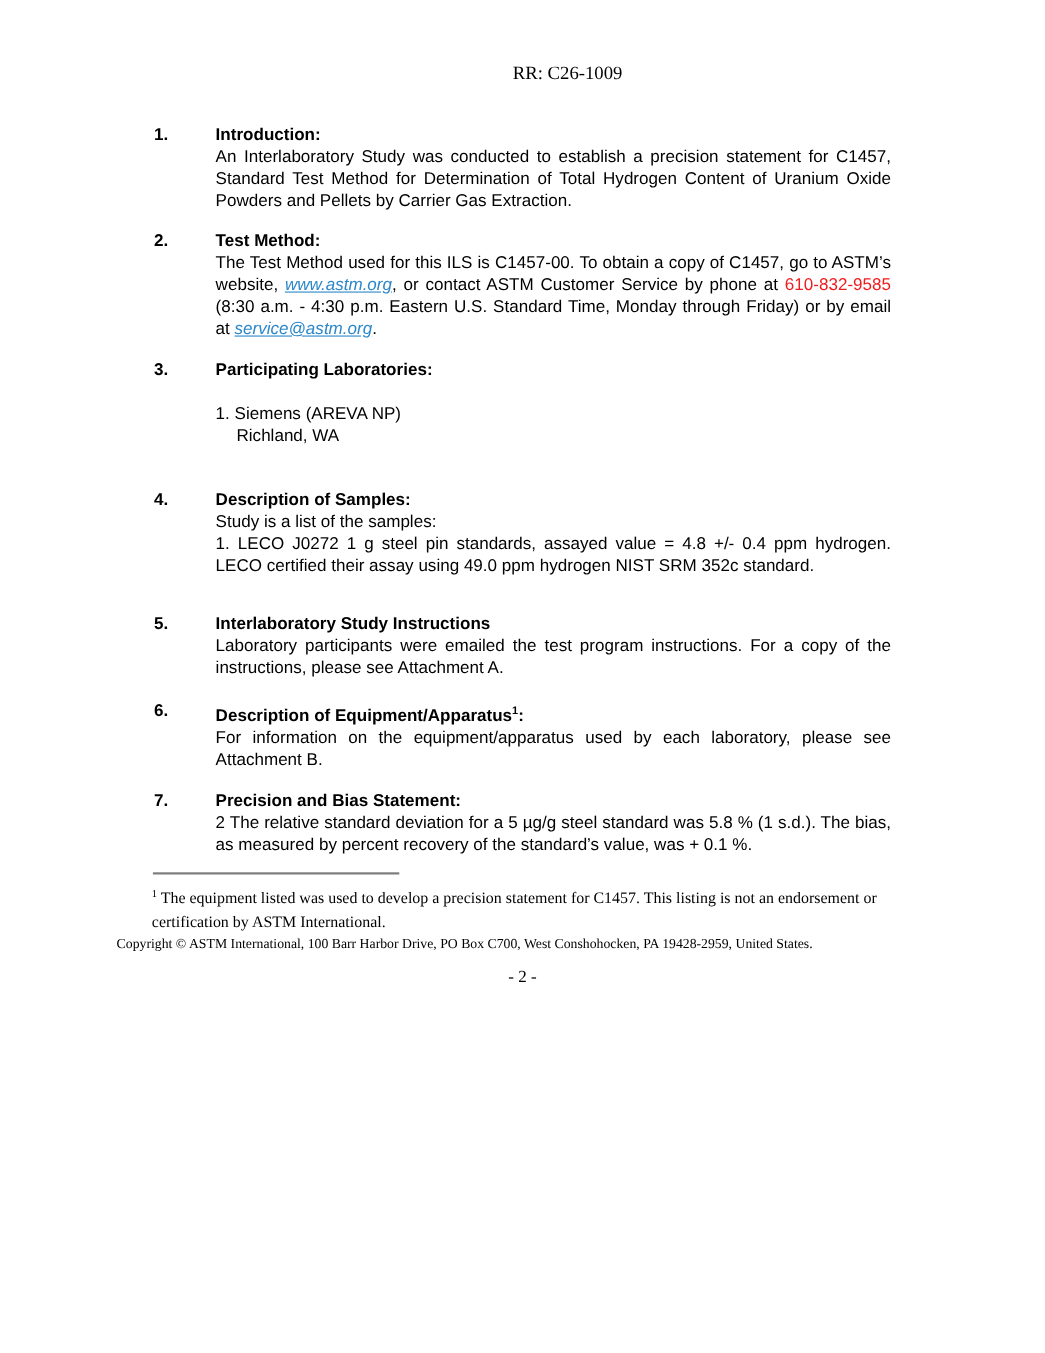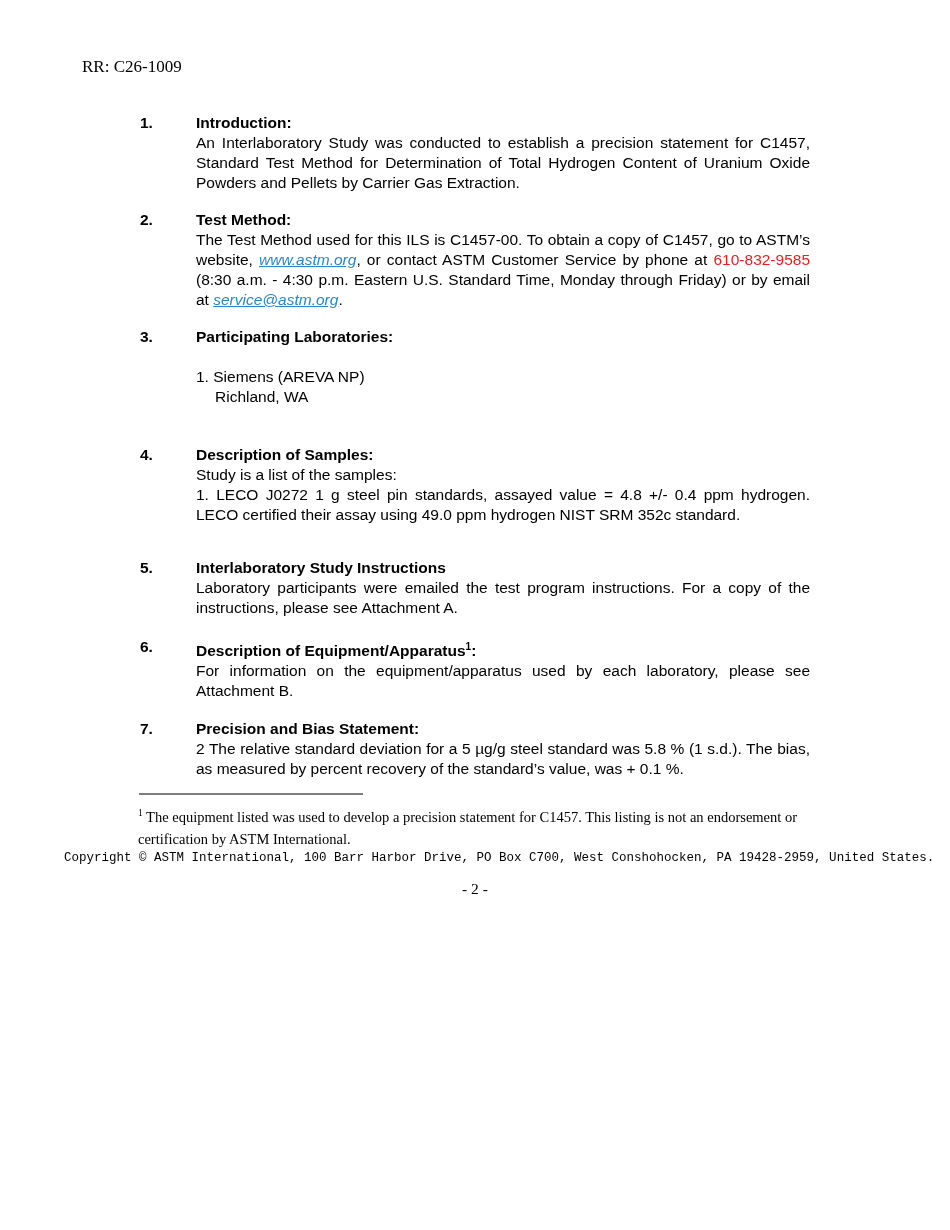--- a/index.html
+++ b/index.html
@@ -14,20 +14,21 @@
     font-family: "Liberation Sans", sans-serif;
     font-size: 15.5px;
     line-height: 20px;
     overflow: hidden;
   }
   .doc-header {
     margin-left: 82px;
     font-family: "Liberation Serif", serif;
     font-size: 17px;
     line-height: 20px;
+    text-align: center;
   }
   .content { margin-left: 140px; width: 670px; }
   .section { display: flex; }
   .sec-num  { flex: 0 0 56px; width: 56px; font-weight: bold; }
   .sec-body { width: 614px; }
   .sec-heading { font-weight: bold; }
   .sec-heading sup { font-size: 10px; }
   p.para { margin: 0; text-align: justify; }
   p.noj { text-align: left; }
   .blank-before { margin-top: 20px; }
@@ -54,22 +55,22 @@
   }
   .footnote {
     margin: 7px 0 0 138px;
     width: 682px;
     font-family: Liberation Serif, serif;
     font-size: 14.5px;
     line-height: 22px;
   }
   .footnote sup { font-size: 9.5px; }
   .copyright {
-    margin-left: 64px;
-    font-family: Liberation Mono, monospace;
+    margin-left: 106px;
+    font-family: Liberation Serif, serif;
     font-size: 12.5px;
     line-height: 16px;
   }
   .page-number {
     margin-top: 13px;
     width: 950px;
     text-align: center;
     font-family: "Liberation Serif", serif;
     font-size: 15.5px;
     line-height: 20px;

